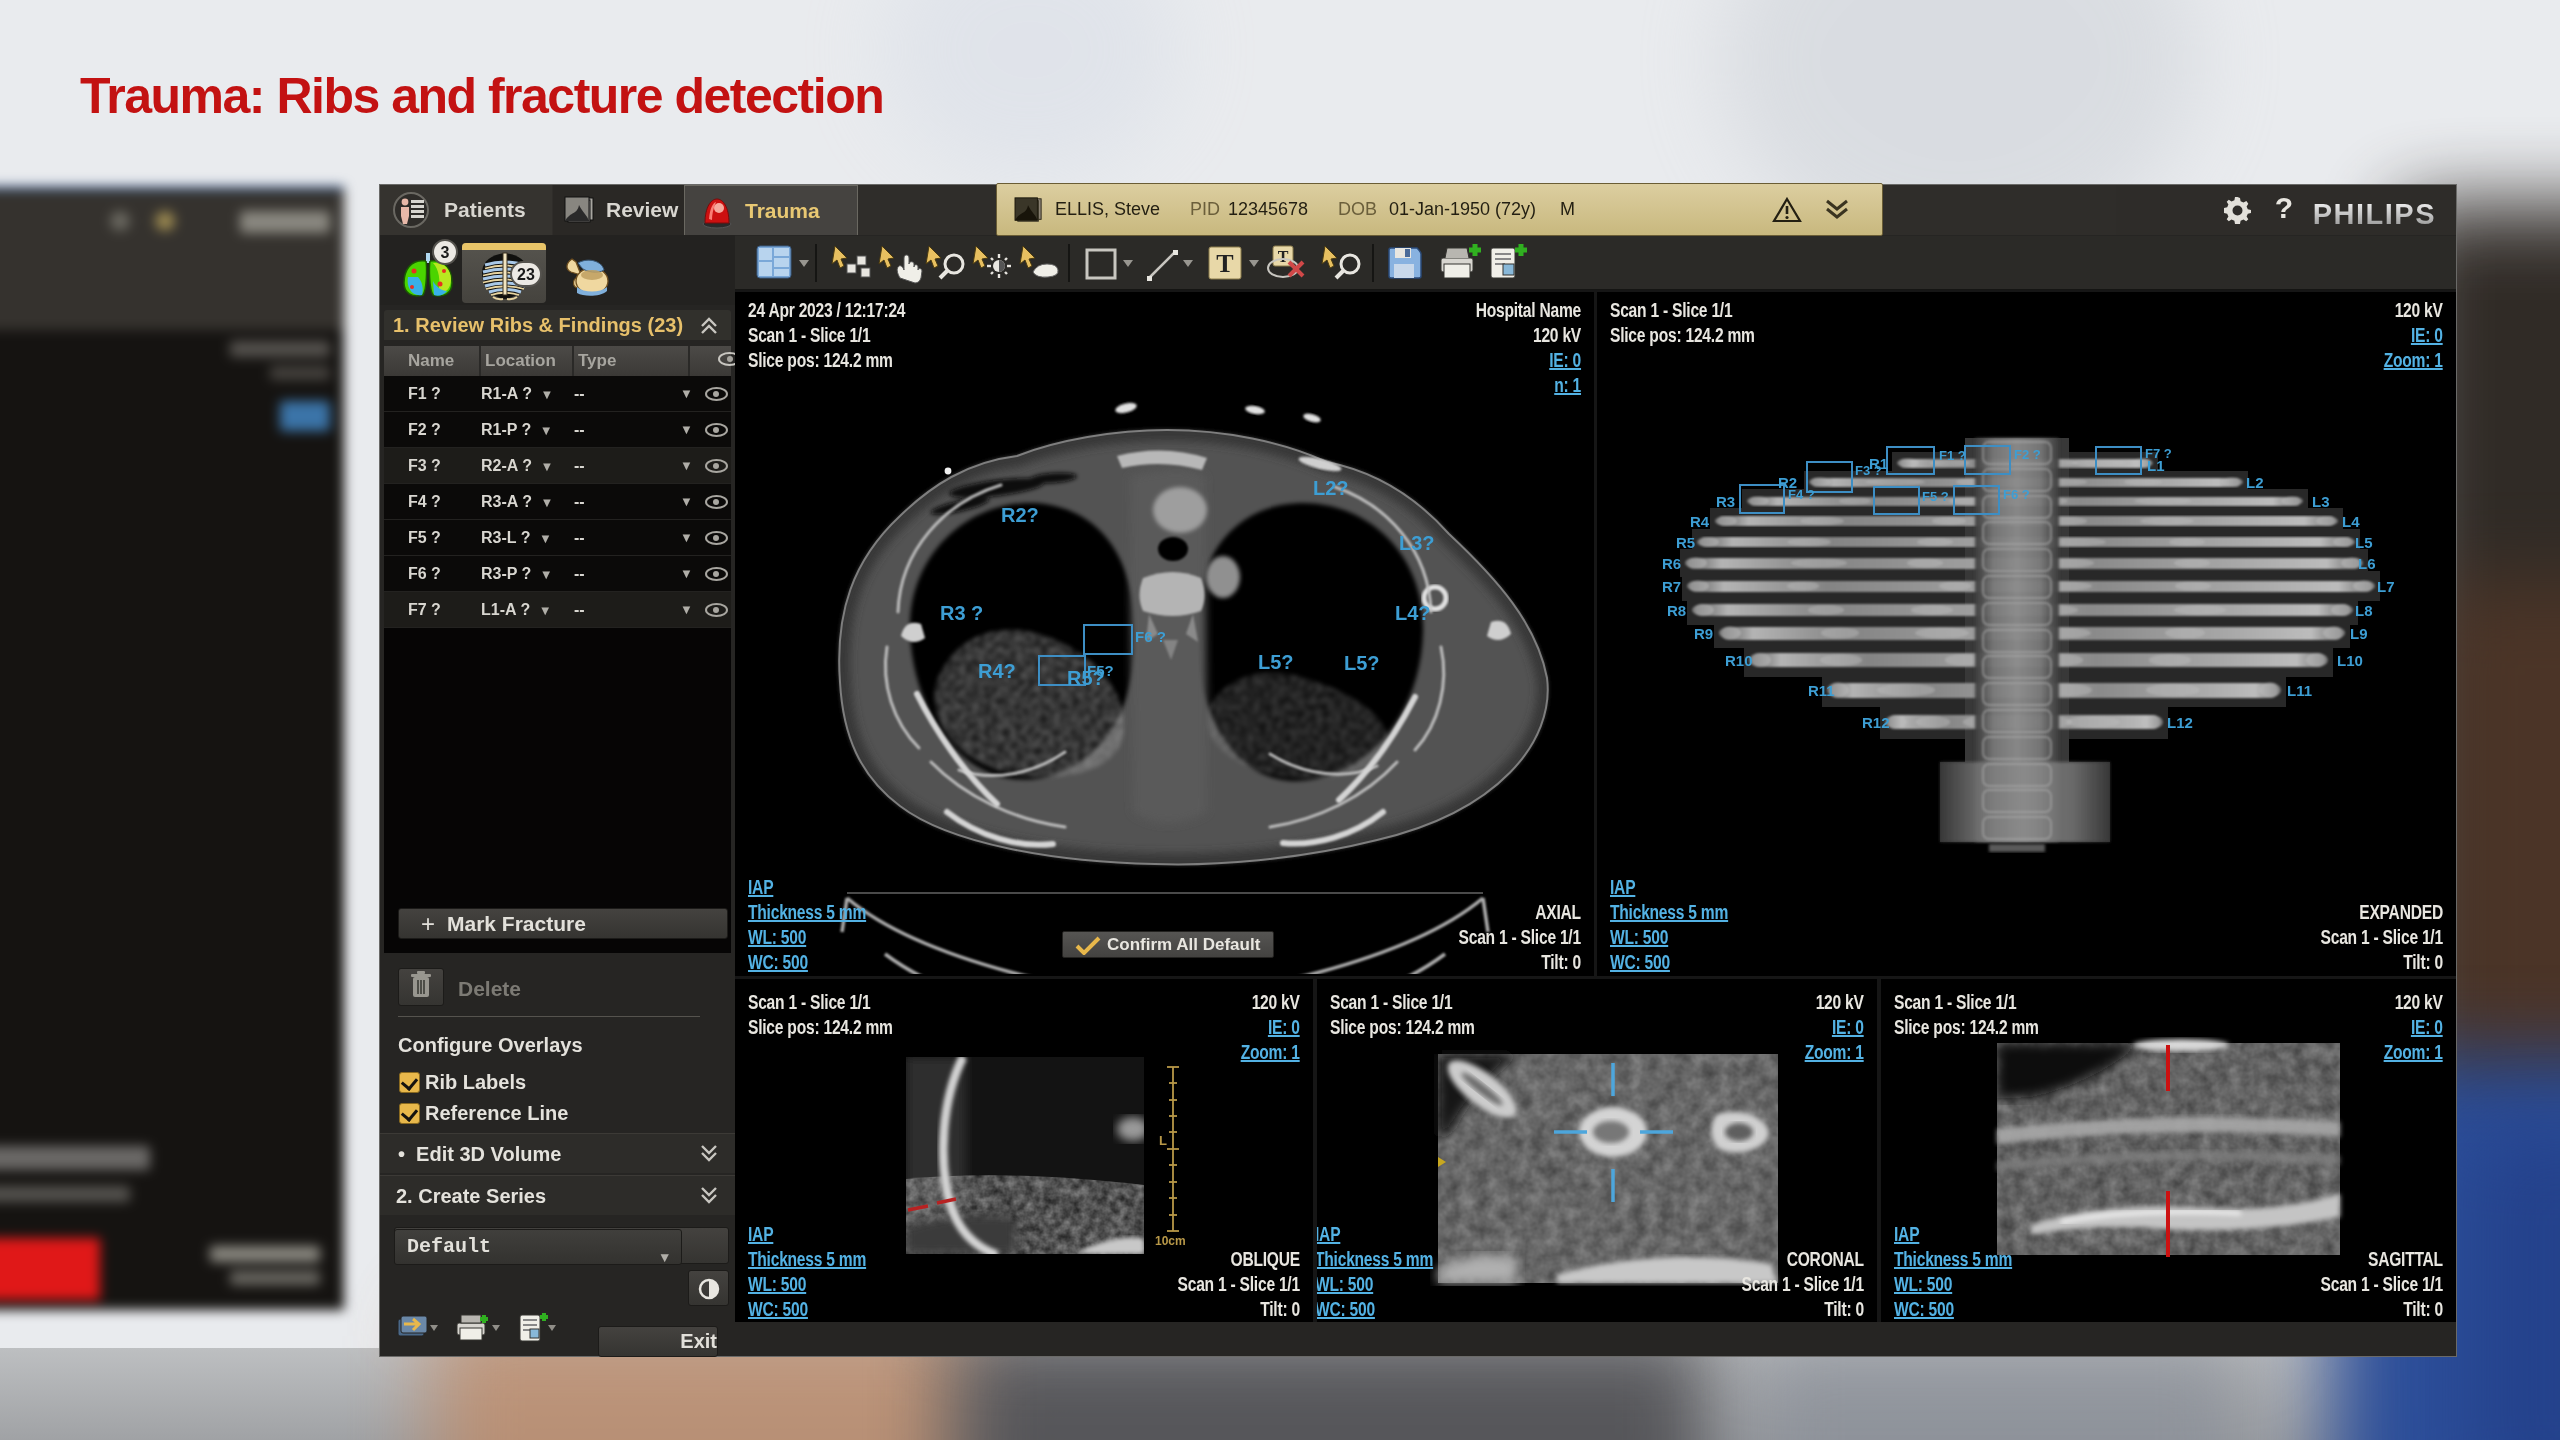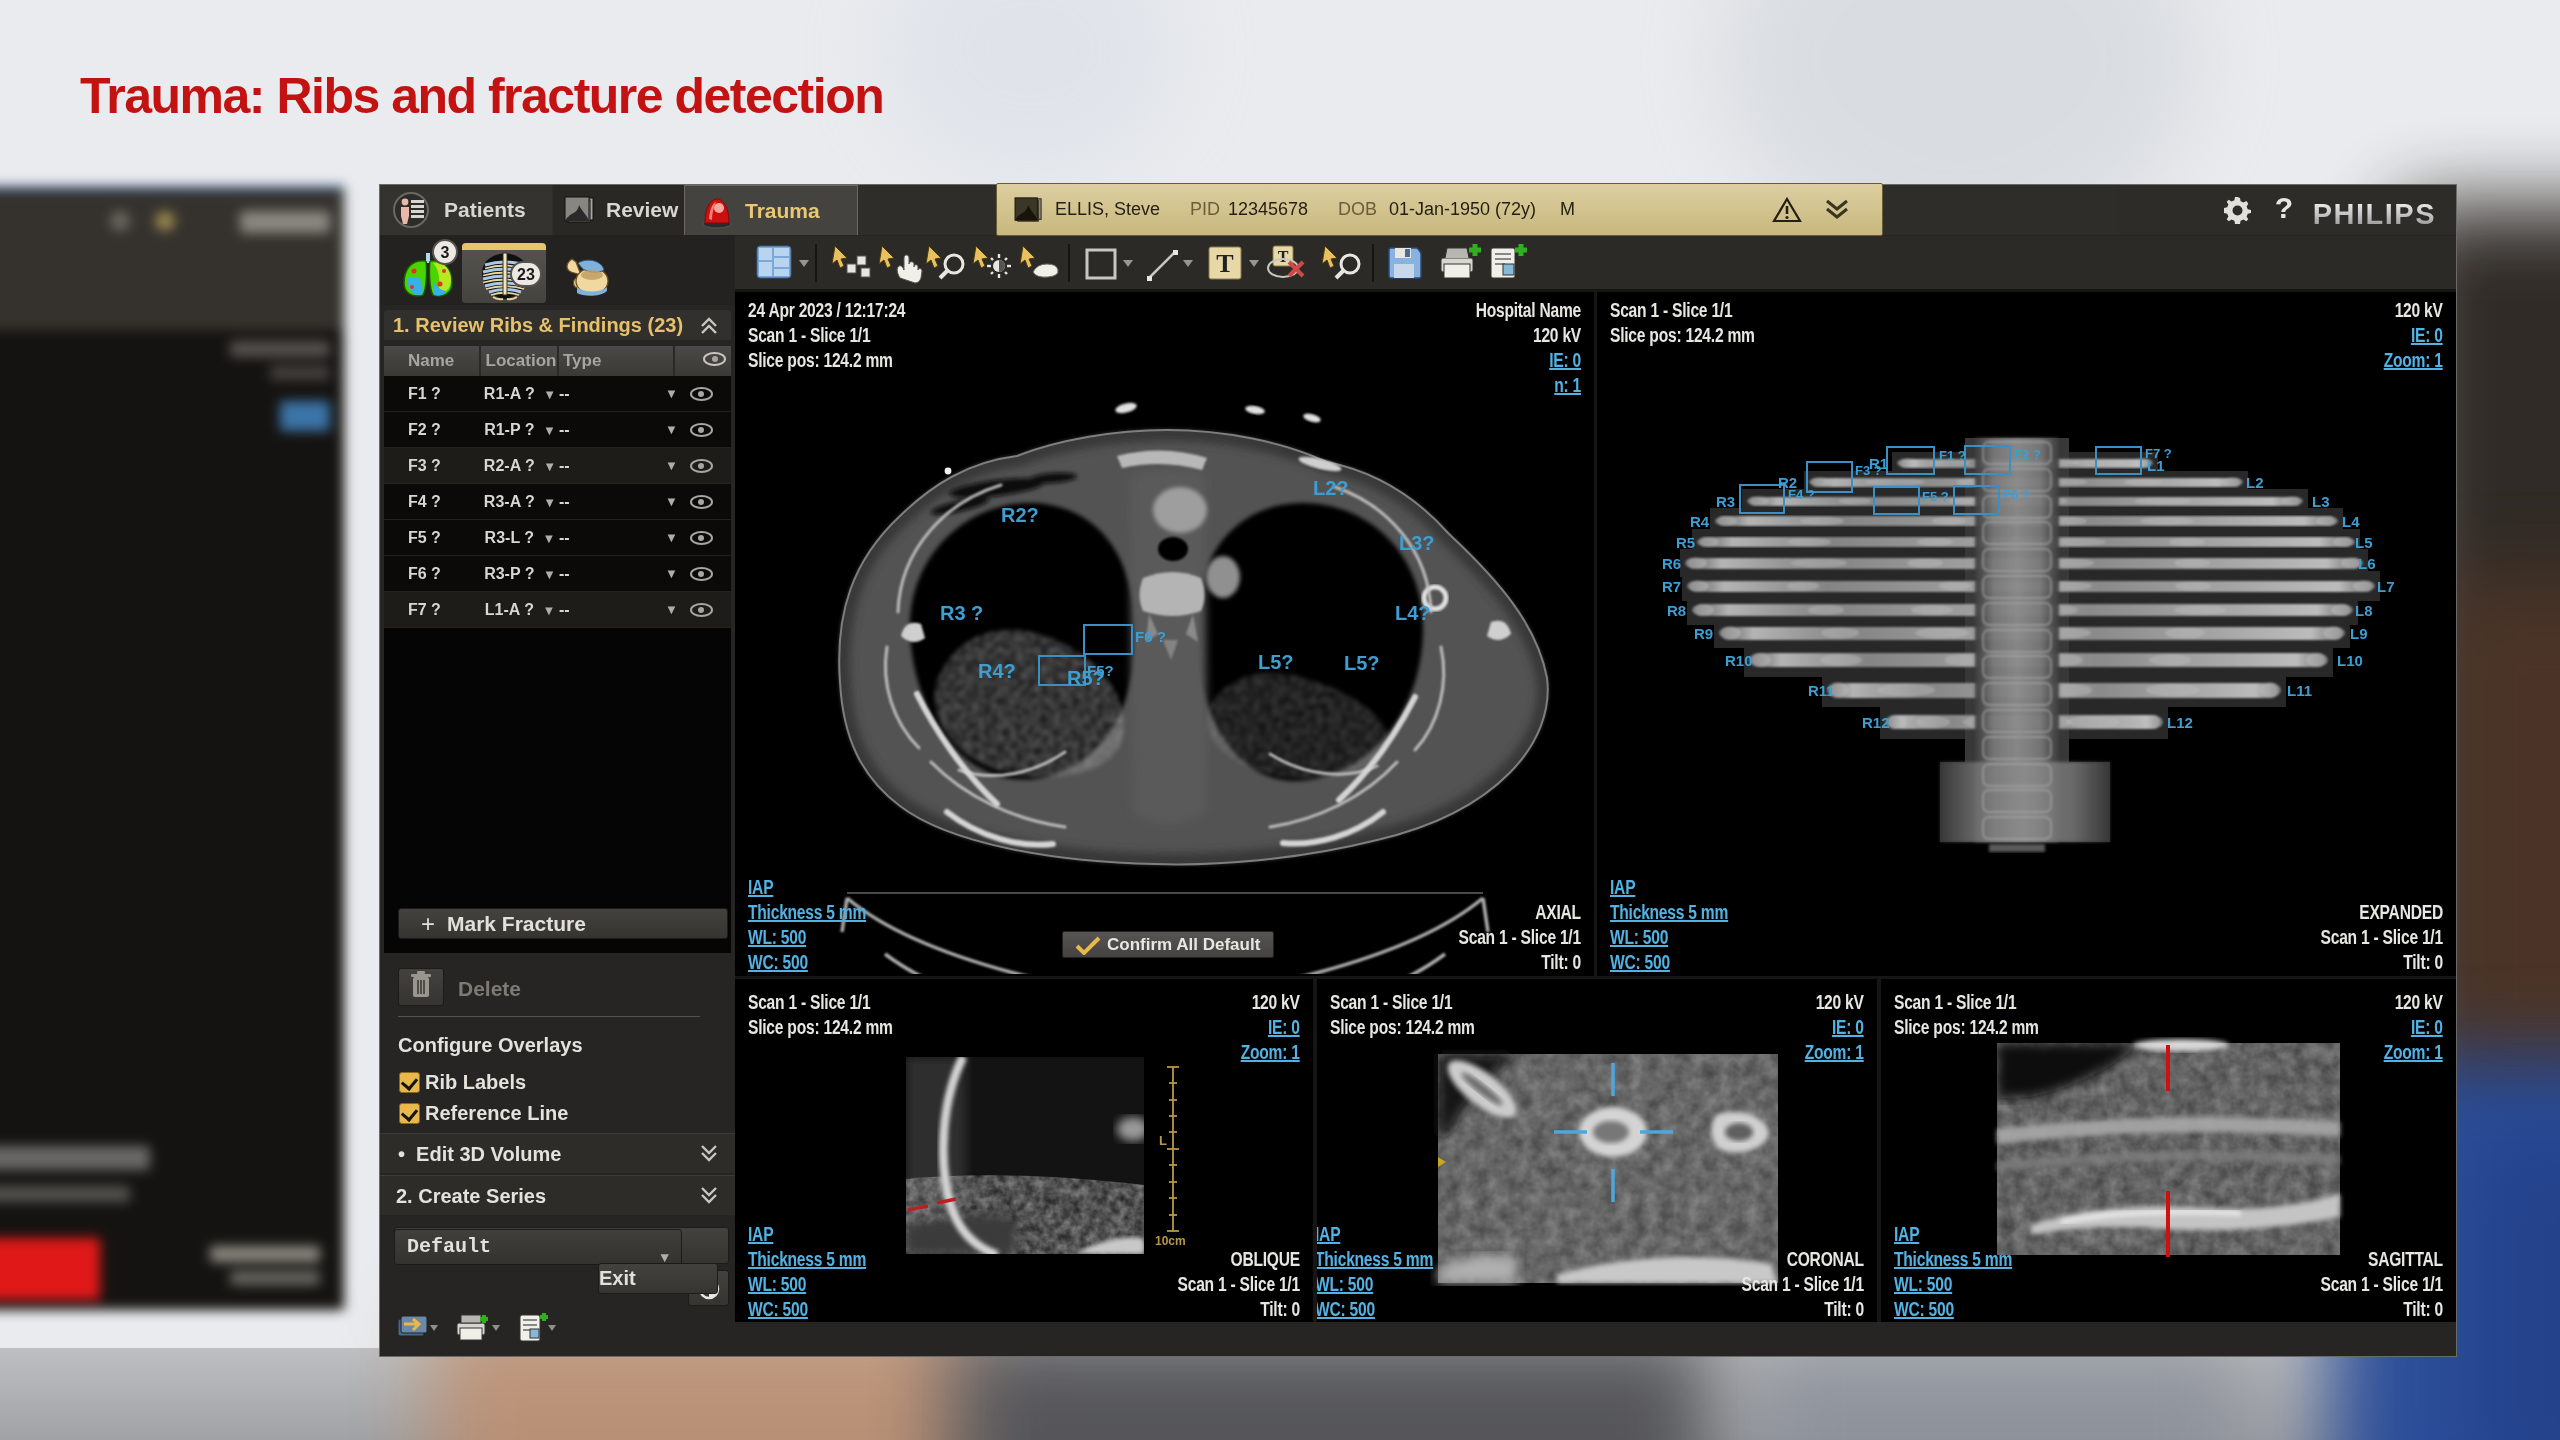--- a/index.html
+++ b/index.html
@@ -34,21 +34,21 @@
 .lnk{color:#53b2e4;text-decoration:underline;}
 
 .thumbtile{position:absolute;}
 .badge{position:absolute;background:#ece9e4;color:#1a1a1a;border:2px solid #55534e;border-radius:13px;width:26px;height:26px;font-size:16px;font-weight:bold;text-align:center;line-height:23px;z-index:3;}
 #sechead{position:absolute;left:4px;top:75px;width:347px;height:30px;background:#31302c;color:#e7c06b;font-size:20px;font-weight:bold;line-height:31px;border-radius:3px 3px 0 0;}
 #ftable{position:absolute;left:4px;top:111px;width:347px;}
 .throw{display:flex;height:30px;background:linear-gradient(#4c4a47,#3b3936);color:#a7a59f;font-size:17px;font-weight:bold;align-items:center;}
 .frow{display:flex;height:36px;background:#0b0a09;color:#d8d6d0;font-size:16px;font-weight:bold;align-items:center;border-bottom:1px solid #232220;white-space:nowrap;}
 .frow.alt{background:#1d1c19;}
 .c1{width:97px;padding-left:24px;flex:none;}
-.c2{width:78px;flex:none;white-space:nowrap;text-align:center;}
+.c2{width:93px;flex:none;white-space:nowrap;}
 .c3{width:86px;padding-left:0;flex:none;}
 .dd{color:#b0aea8;font-size:13px;margin-left:2px;}
 .eye{display:inline-block;width:23px;height:14px;border:2px solid #a8a6a0;border-radius:50%;position:relative;}
 .eye:after{content:"";position:absolute;left:6.5px;top:2px;width:6px;height:6px;border-radius:50%;background:#a8a6a0;}
 #blacklist{position:absolute;left:4px;top:141px;width:347px;height:577px;background:#060505;}
 .btn{background:linear-gradient(#44423f,#353431);border:1px solid #1c1b19;border-radius:3px;color:#e2e0da;font-size:20px;font-weight:bold;}
 .secbar{position:absolute;left:0;width:355px;height:40px;background:#2d2c29;border-top:1px solid #3c3a36;color:#e4e2dc;font-size:20px;font-weight:bold;line-height:40px;}
 .chev2{position:absolute;right:16px;top:9px;width:20px;height:20px;}
 .chk{position:absolute;width:21px;height:21px;background:#e8b84b;border-radius:3px;border:1px solid #8a6a20;}
 .chk:after{content:"";position:absolute;left:4px;top:2px;width:8px;height:11px;border:solid #151310;border-width:0 3px 3px 0;transform:rotate(40deg);}
@@ -314,21 +314,21 @@
           </g>
         </svg>
       <span style="margin-left:60px">Series</span></div>
     <div class="btn abs" style="left:14px;top:994px;width:288px;height:36px;line-height:34px;background:linear-gradient(#403f3c,#33322f);font-family:Liberation Mono, monospace;"><span style="margin-left:12px">Default</span><span class="dd" style="position:absolute;right:12px;top:11px;font-size:14px">▼</span></div>
     <div class="btn abs" style="left:308px;top:1035px;width:41px;height:36px;">
       <svg style="position:absolute;left:8px;top:6px" width="24" height="24" viewBox="0 0 24 24">
           <circle cx="12" cy="12" r="9" fill="none" stroke="#e8e6e0" stroke-width="2.5"></circle>
           <path d="M12,3 A9,9 0 0 1 12,21 Z" fill="#e8e6e0"></path>
         </svg>
       </div>
-    <div class="btn abs" style="left:218px;top:1028px;width:120px;height:31px;text-align:left;line-height:29px;">Exit</div>
+    <div class="btn abs" style="left:218px;top:1091px;width:120px;height:31px;text-align:right;line-height:29px;">Exit</div>
     <div class="abs" style="left:16px;top:1076px;">
       <svg width="190" height="34" viewBox="0 0 190 34">
         <g>
             <rect x="2" y="8" width="26" height="17" rx="2" fill="#4a6888" stroke="#222" stroke-width="1"></rect>
             <rect x="5" y="5" width="26" height="17" rx="2" fill="#6a88a8" stroke="#222" stroke-width="1"></rect>
             <path d="M8,13 L22,13 M17,8 L23,13 L17,19" stroke="#e8b84b" stroke-width="3" fill="none"></path>
             <path d="M34,14 l8,0 -4,6 z" fill="#908e88"></path>
           </g>
         <g transform="translate(58,0)">
             <rect x="3" y="12" width="28" height="12" rx="2" fill="#d8d6d0" stroke="#33322f"></rect>

